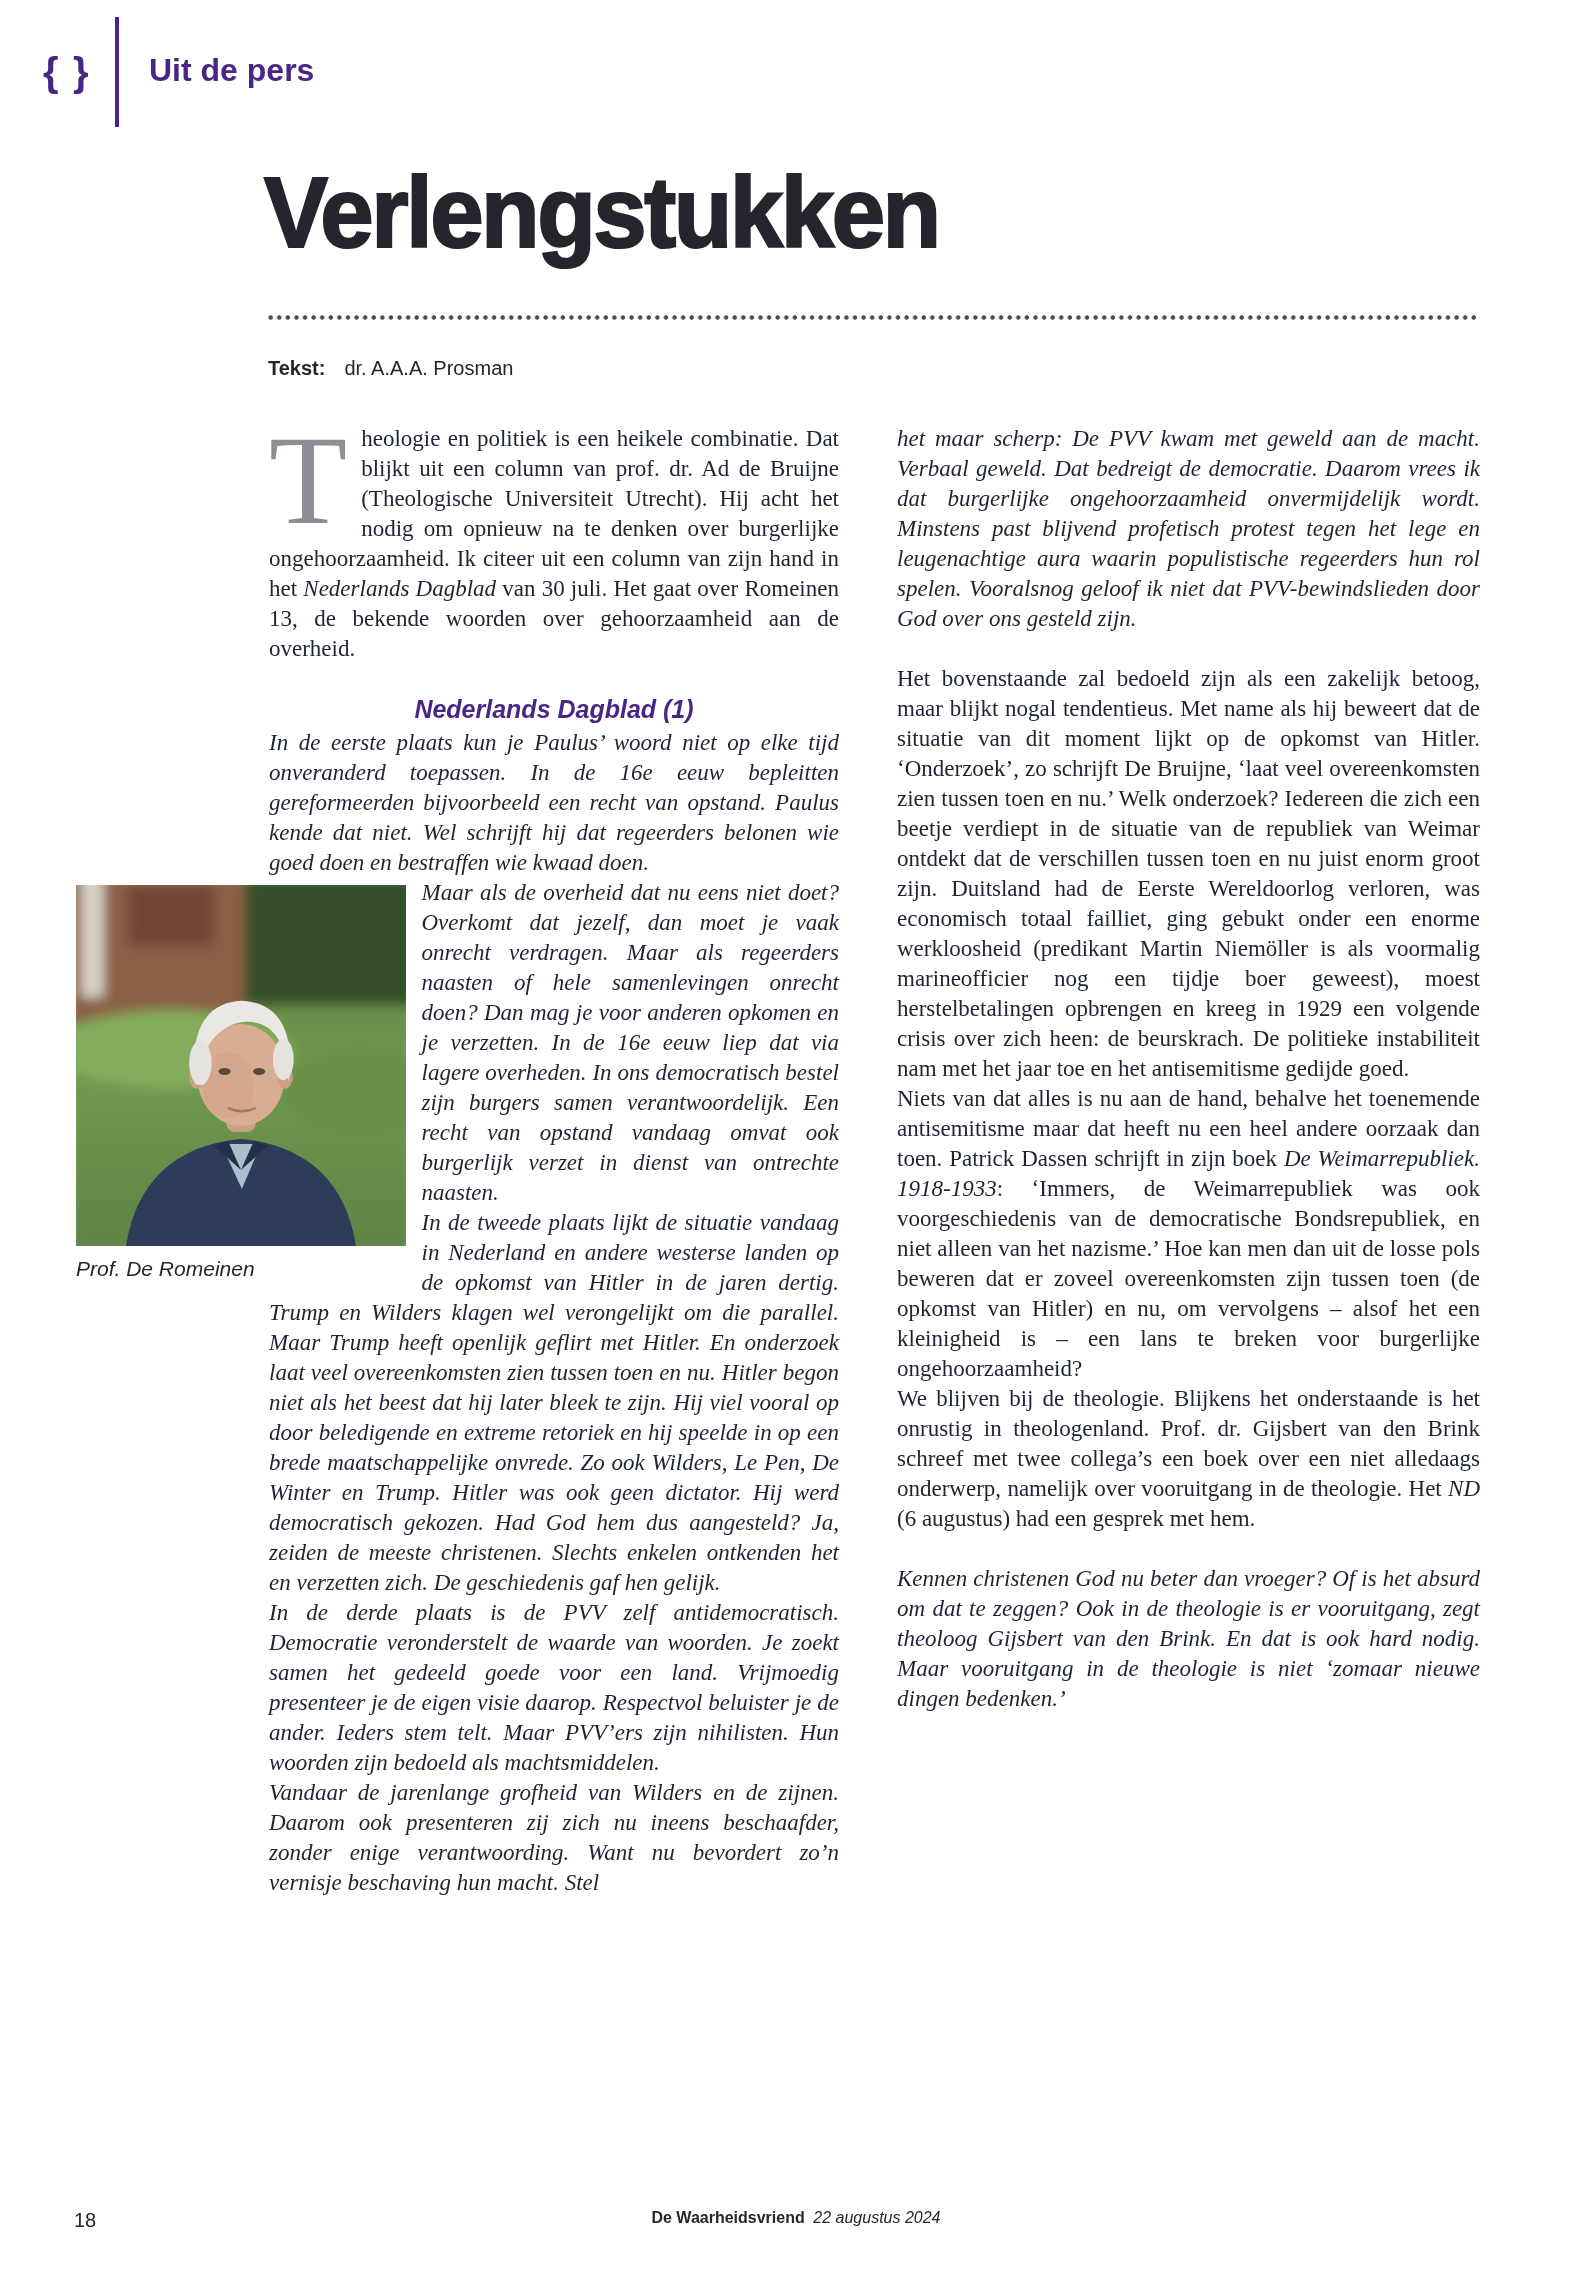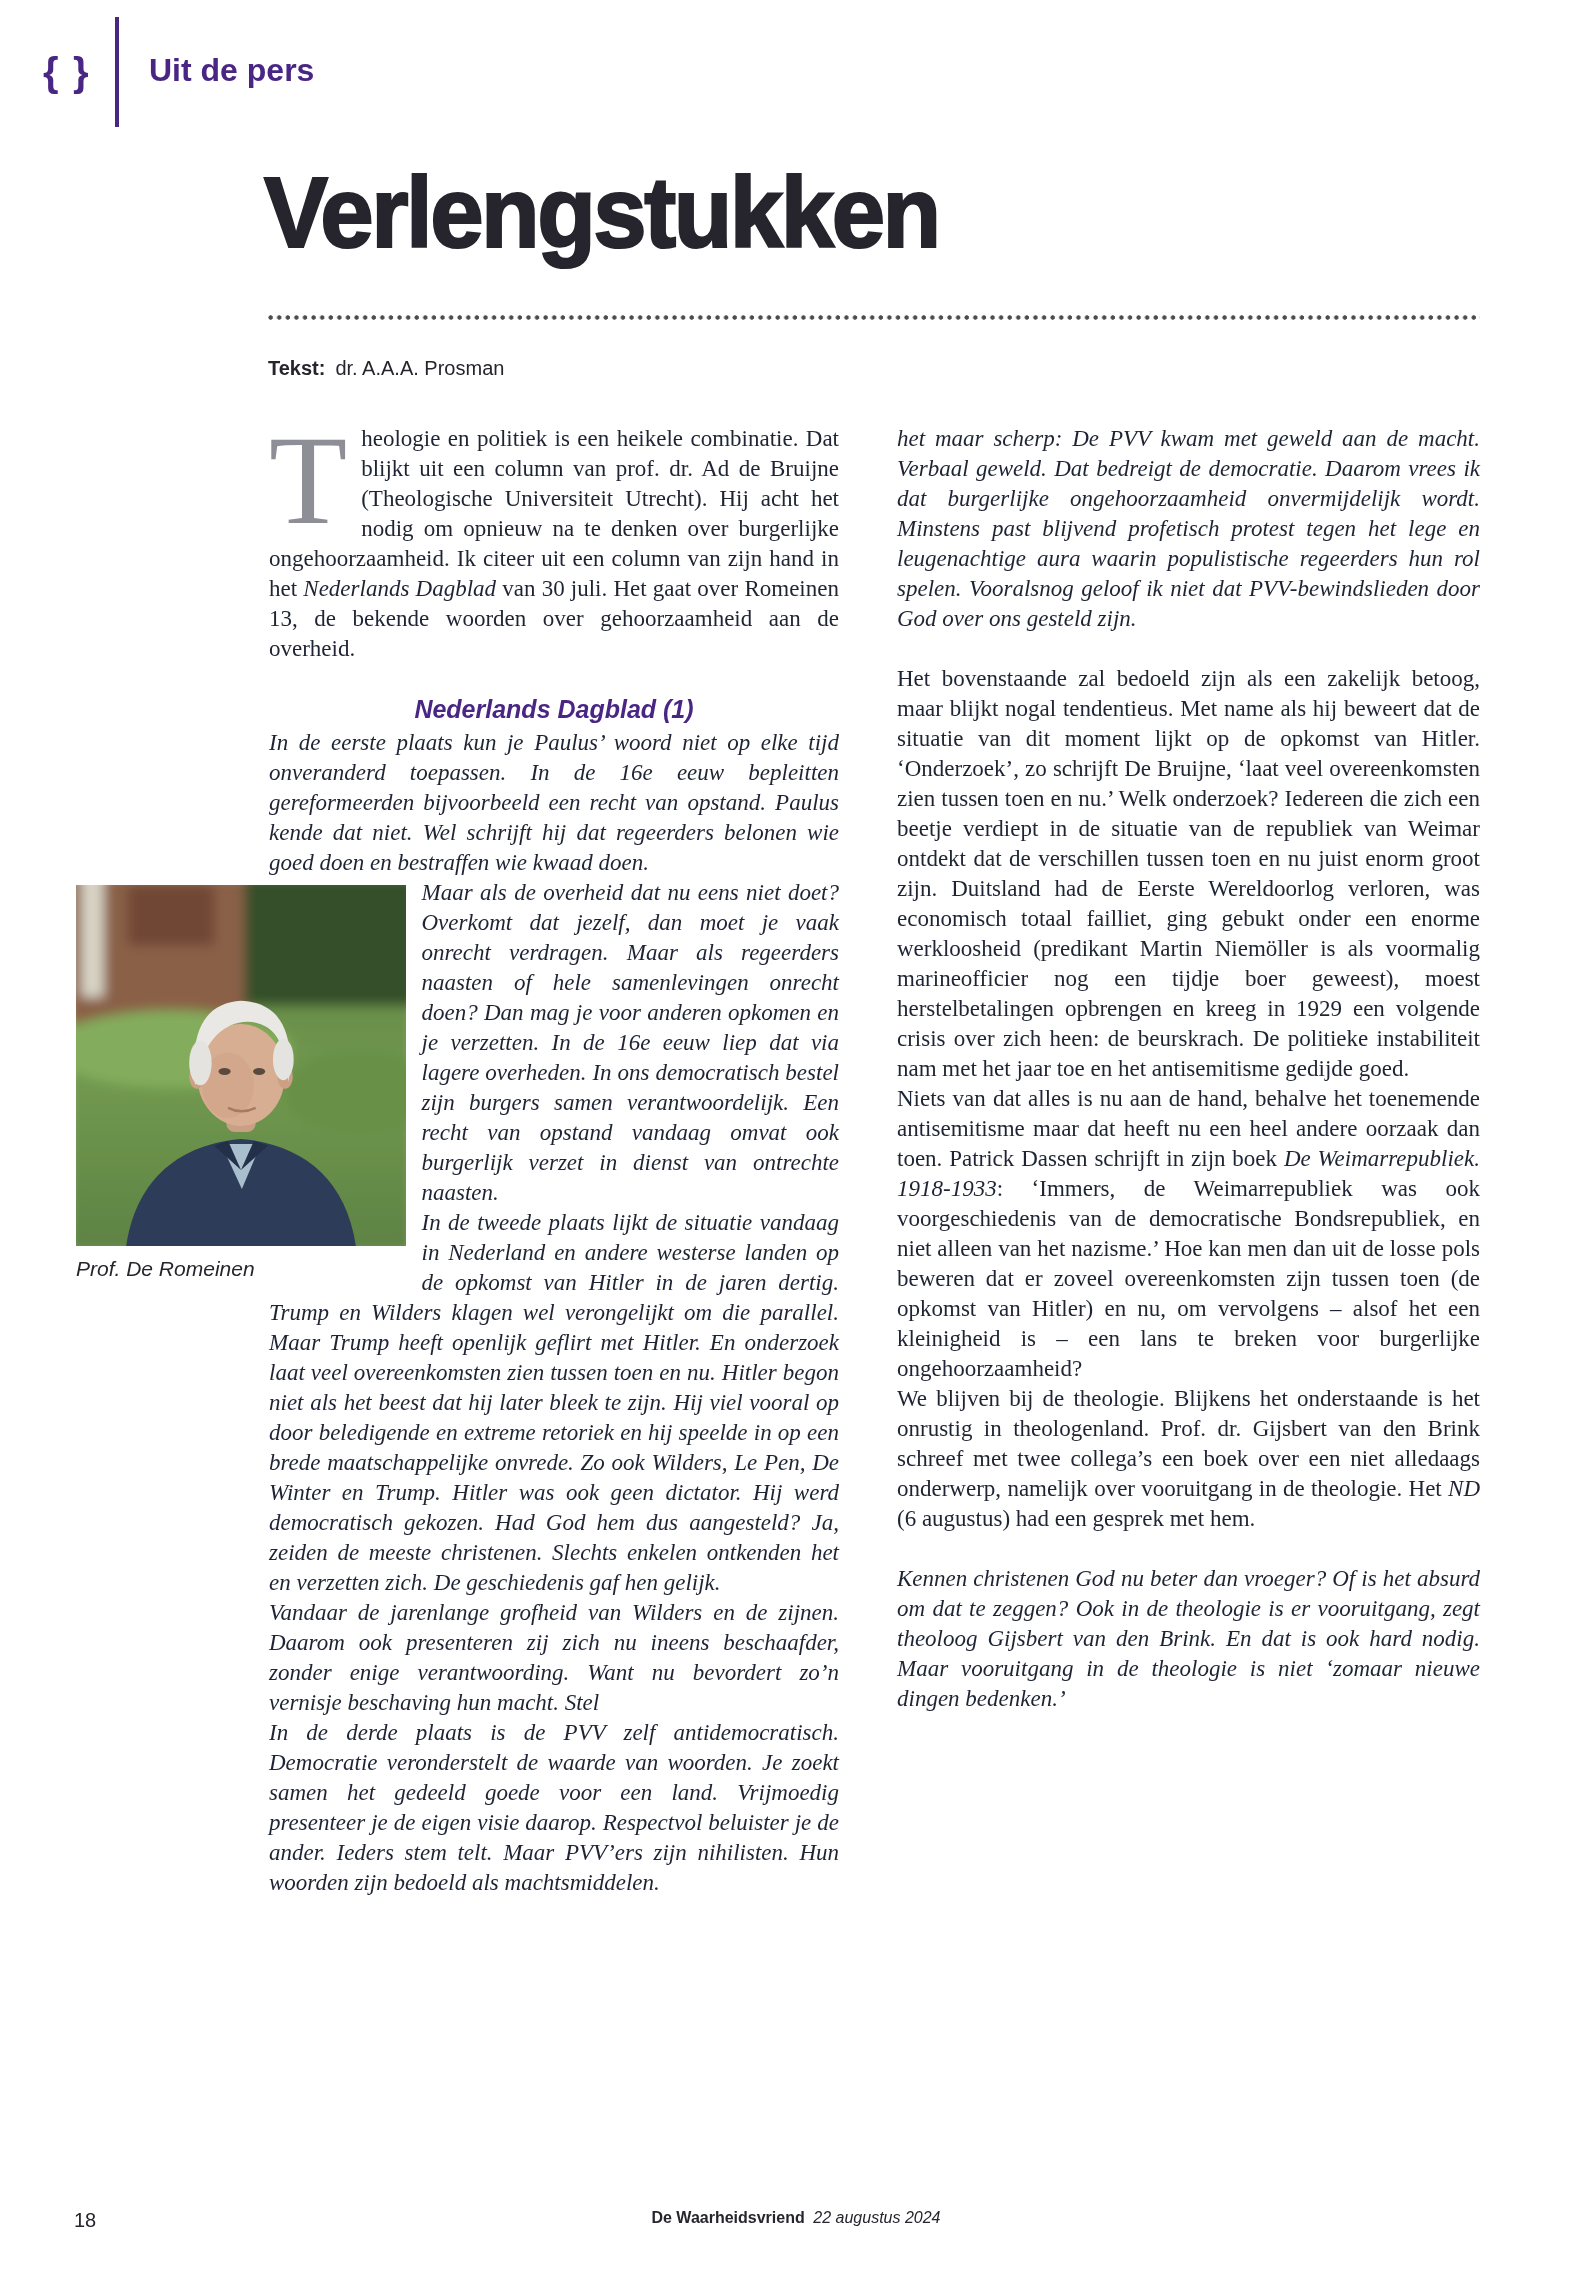--- a/index.html
+++ b/index.html
@@ -43,21 +43,21 @@
     position:absolute;left:268px;top:314px;
     width:1212px;height:7px;
     background-image:radial-gradient(circle at 2.6px 3.5px,#4c4c4c 1.9px,transparent 2.5px);
     background-size:8.6px 7px;background-repeat:repeat-x;
   }
   .byline{
     position:absolute;left:268px;top:357px;margin:0;
     font-family:"Liberation Sans", sans-serif;
     font-size:20px;color:#26242c;
   }
-  .byline strong{font-weight:700;margin-right:10px;}
+  .byline strong{font-weight:700;margin-right:19px;}
 
   
   .col{position:absolute;top:424px;}
   .col-left{left:269px;width:570px;}
   .col-right{left:897px;width:583px;}
   .body{
     margin:0;font-size:23px;line-height:30px;
     text-align:justify;color:#1e2433;
   }
   .quote{font-style:italic;}
@@ -165,22 +165,22 @@
           <ellipse cx="172" cy="216" rx="7" ry="4" fill="#5a4a3e"></ellipse>
           <ellipse cx="212" cy="216" rx="7" ry="4" fill="#5a4a3e"></ellipse>
           <path d="M 176 258 Q 192 266 208 258" stroke="#a87a62" stroke-width="3" fill="none"></path>
         </g>
       </svg>
       <figcaption class="caption">Prof. De Romeinen</figcaption>
     </figure>
 
     <p class="body quote">Maar als de overheid dat nu eens niet doet? Overkomt dat jezelf, dan moet je vaak onrecht verdragen. Maar als regeerders naasten of hele samenlevingen onrecht doen? Dan mag je voor anderen opkomen en je verzetten. In de 16e eeuw liep dat via lagere overheden. In ons democratisch bestel zijn burgers samen verantwoordelijk. Een recht van opstand vandaag omvat ook burgerlijk verzet in dienst van ontrechte naasten.</p>
     <p class="body quote">In de tweede plaats lijkt de situatie vandaag in Nederland en andere westerse landen op de opkomst van Hitler in de jaren dertig. Trump en Wilders klagen wel verongelijkt om die parallel. Maar Trump heeft openlijk geflirt met Hitler. En onderzoek laat veel overeenkomsten zien tussen toen en nu. Hitler begon niet als het beest dat hij later bleek te zijn. Hij viel vooral op door beledigende en extreme retoriek en hij speelde in op een brede maatschappelijke onvrede. Zo ook Wilders, Le Pen, De Winter en Trump. Hitler was ook geen dictator. Hij werd democratisch gekozen. Had God hem dus aangesteld? Ja, zeiden de meeste christenen. Slechts enkelen ontkenden het en verzetten zich. De geschiedenis gaf hen gelijk.</p>
+    <p class="body quote">In de derde plaats is de PVV zelf antidemocratisch. Democratie veronderstelt de waarde van woorden. Je zoekt samen het gedeeld goede voor een land. Vrijmoedig presenteer je de eigen visie daarop. Respectvol beluister je de ander. Ieders stem telt. Maar PVV’ers zijn nihilisten. Hun woorden zijn bedoeld als machtsmiddelen.</p>
     <p class="body quote">Vandaar de jarenlange grofheid van Wilders en de zijnen. Daarom ook presenteren zij zich nu ineens beschaafder, zonder enige verantwoording. Want nu bevordert zo’n vernisje beschaving hun macht. Stel</p>
-    <p class="body quote">In de derde plaats is de PVV zelf antidemocratisch. Democratie veronderstelt de waarde van woorden. Je zoekt samen het gedeeld goede voor een land. Vrijmoedig presenteer je de eigen visie daarop. Respectvol beluister je de ander. Ieders stem telt. Maar PVV’ers zijn nihilisten. Hun woorden zijn bedoeld als machtsmiddelen.</p>
   </section>
 
   <section class="col col-right">
     <p class="body quote">het maar scherp: De PVV kwam met geweld aan de macht. Verbaal geweld. Dat bedreigt de democratie. Daarom vrees ik dat burgerlijke ongehoorzaamheid onvermijdelijk wordt. Minstens past blijvend profetisch protest tegen het lege en leugenachtige aura waarin populistische regeerders hun rol spelen. Vooralsnog geloof ik niet dat PVV-bewindslieden door God over ons gesteld zijn.</p>
 
     <p class="body spaced">Het bovenstaande zal bedoeld zijn als een zakelijk betoog, maar blijkt nogal tendentieus. Met name als hij beweert dat de situatie van dit moment lijkt op de opkomst van Hitler. ‘Onderzoek’, zo schrijft De Bruijne, ‘laat veel overeenkomsten zien tussen toen en nu.’ Welk onderzoek? Iedereen die zich een beetje verdiept in de situatie van de republiek van Weimar ontdekt dat de verschillen tussen toen en nu juist enorm groot zijn. Duitsland had de Eerste Wereldoorlog verloren, was economisch totaal failliet, ging gebukt onder een enorme werkloosheid (predikant Martin Niemöller is als voormalig marineofficier nog een tijdje boer geweest), moest herstelbetalingen opbrengen en kreeg in 1929 een volgende crisis over zich heen: de beurskrach. De politieke instabiliteit nam met het jaar toe en het antisemitisme gedijde goed.</p>
 
     <p class="body"><span class="inline-roman">Niets van dat alles is nu aan de hand, behalve het toenemende antisemitisme maar dat heeft nu een heel andere oorzaak dan toen. Patrick Dassen schrijft in zijn boek </span><span class="inline-italic">De Weimarrepubliek. 1918-1933</span><span class="inline-roman">: ‘Immers, de Weimarrepubliek was ook voorgeschiedenis van de democratische Bondsrepubliek, en niet alleen van het nazisme.’ Hoe kan men dan uit de losse pols beweren dat er zoveel overeenkomsten zijn tussen toen (de opkomst van Hitler) en nu, om vervolgens – alsof het een kleinigheid is – een lans te breken voor burgerlijke ongehoorzaamheid?</span></p>
 
 

